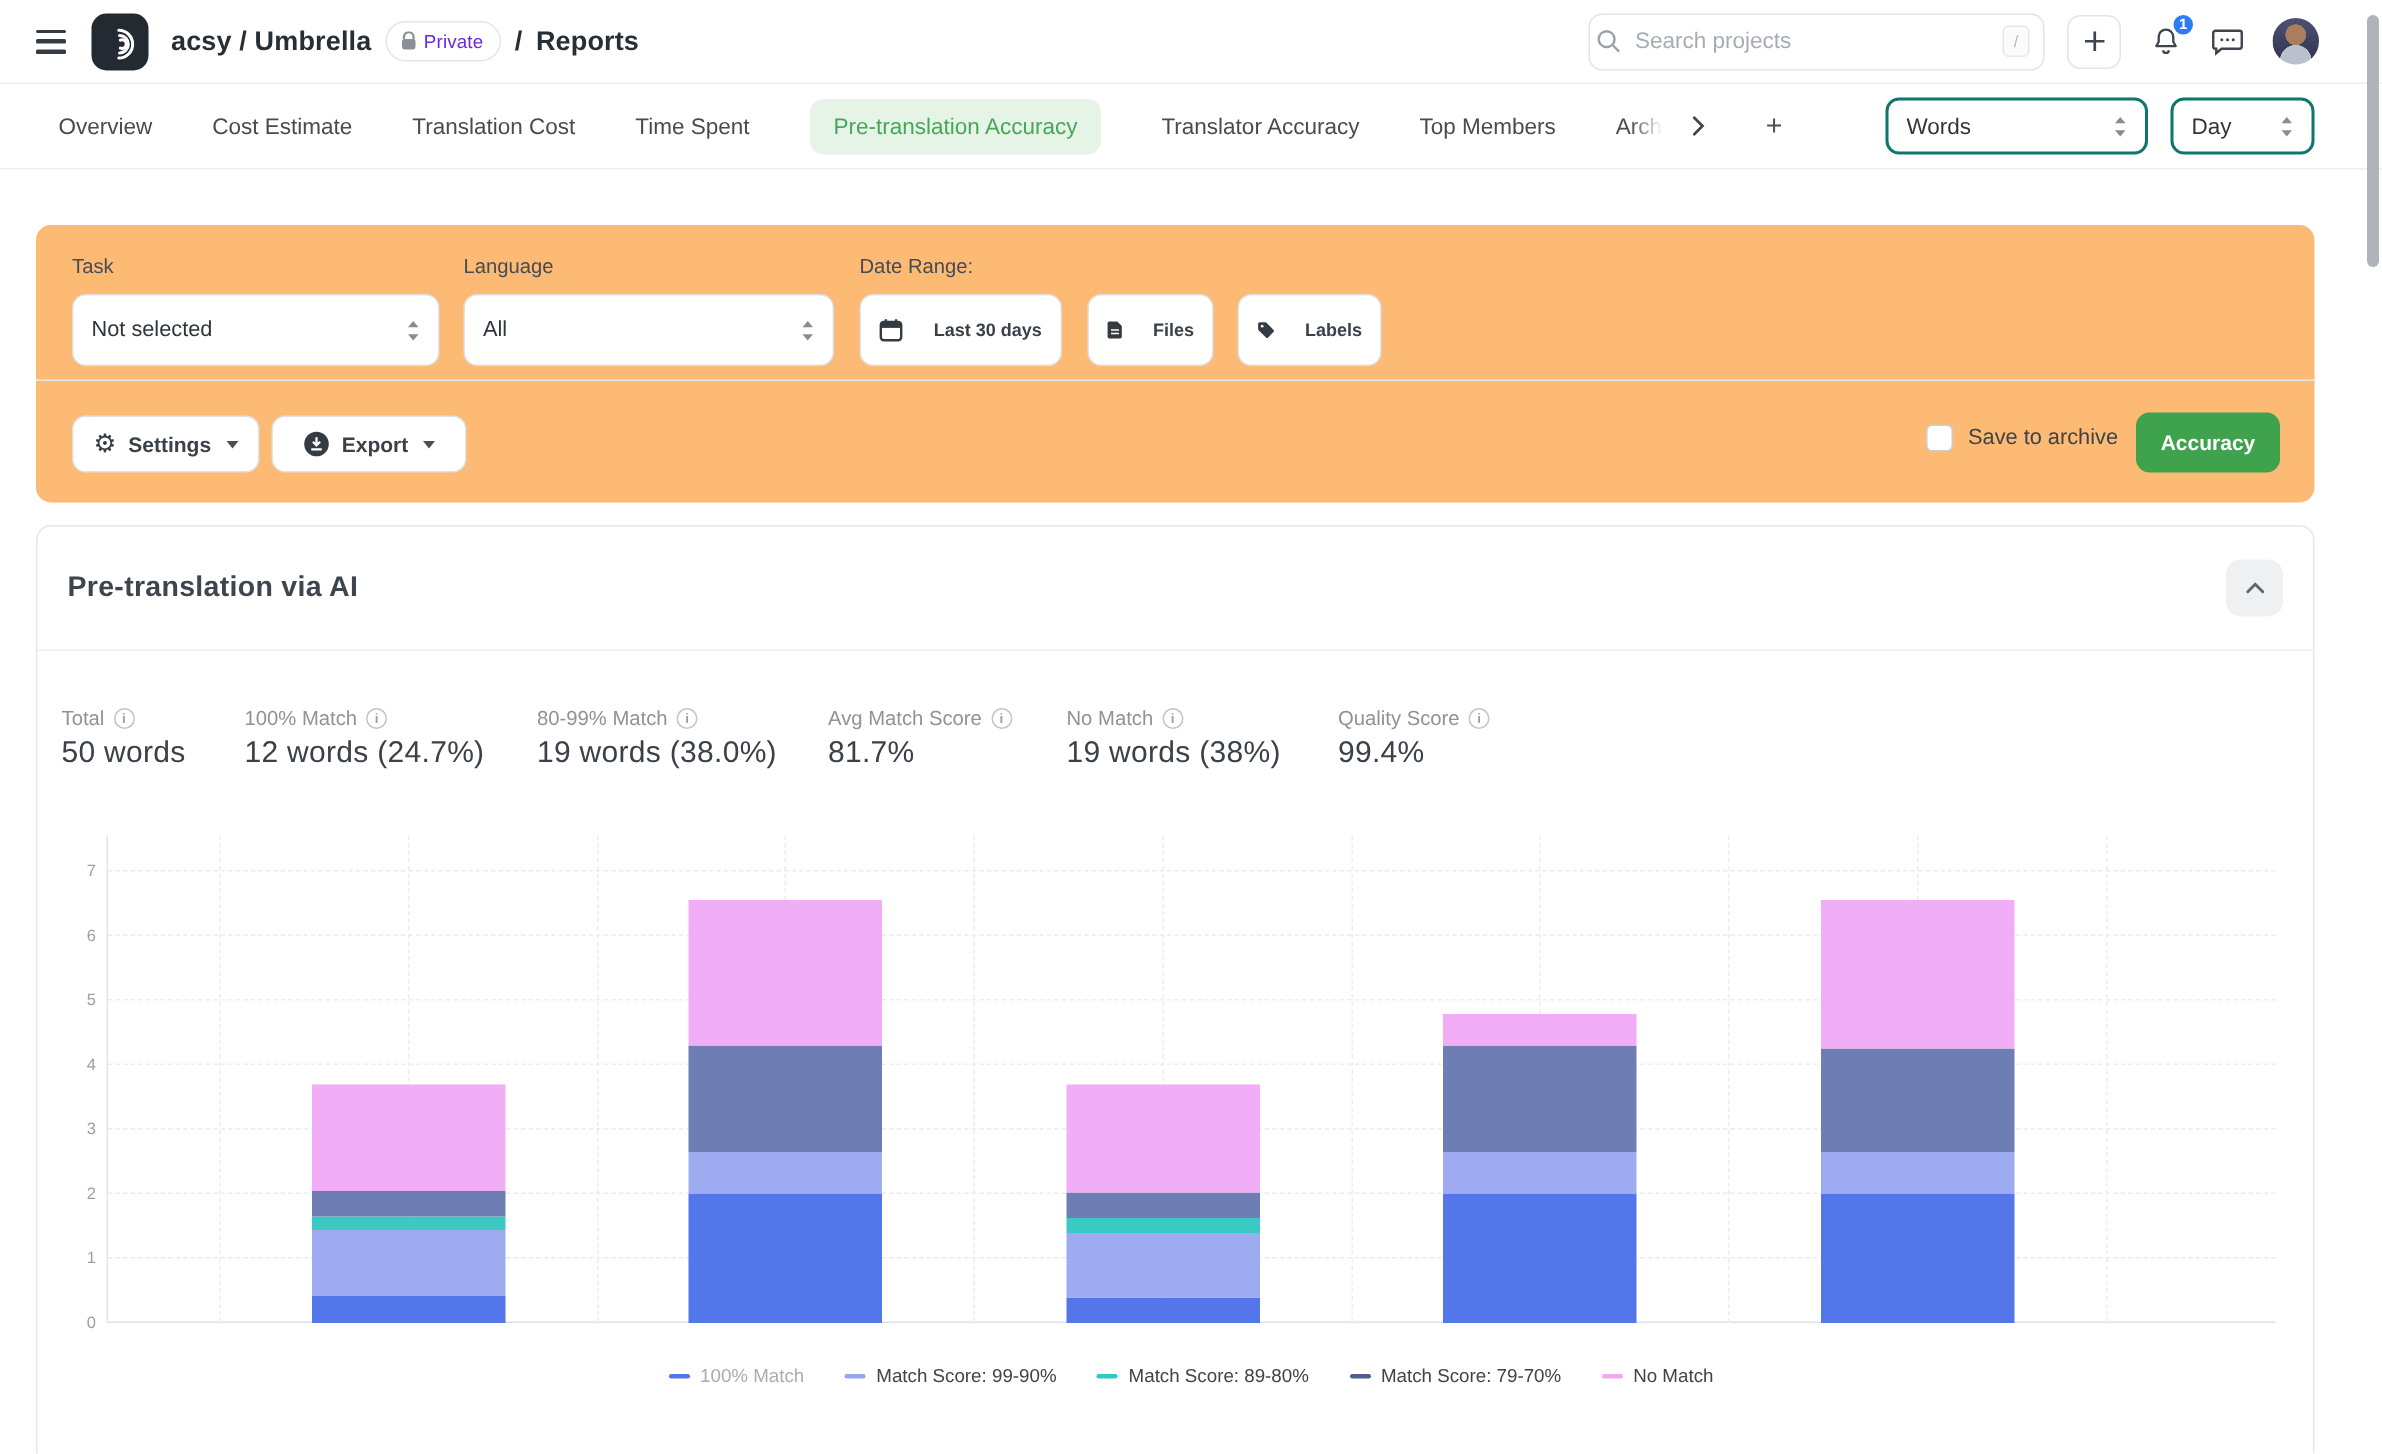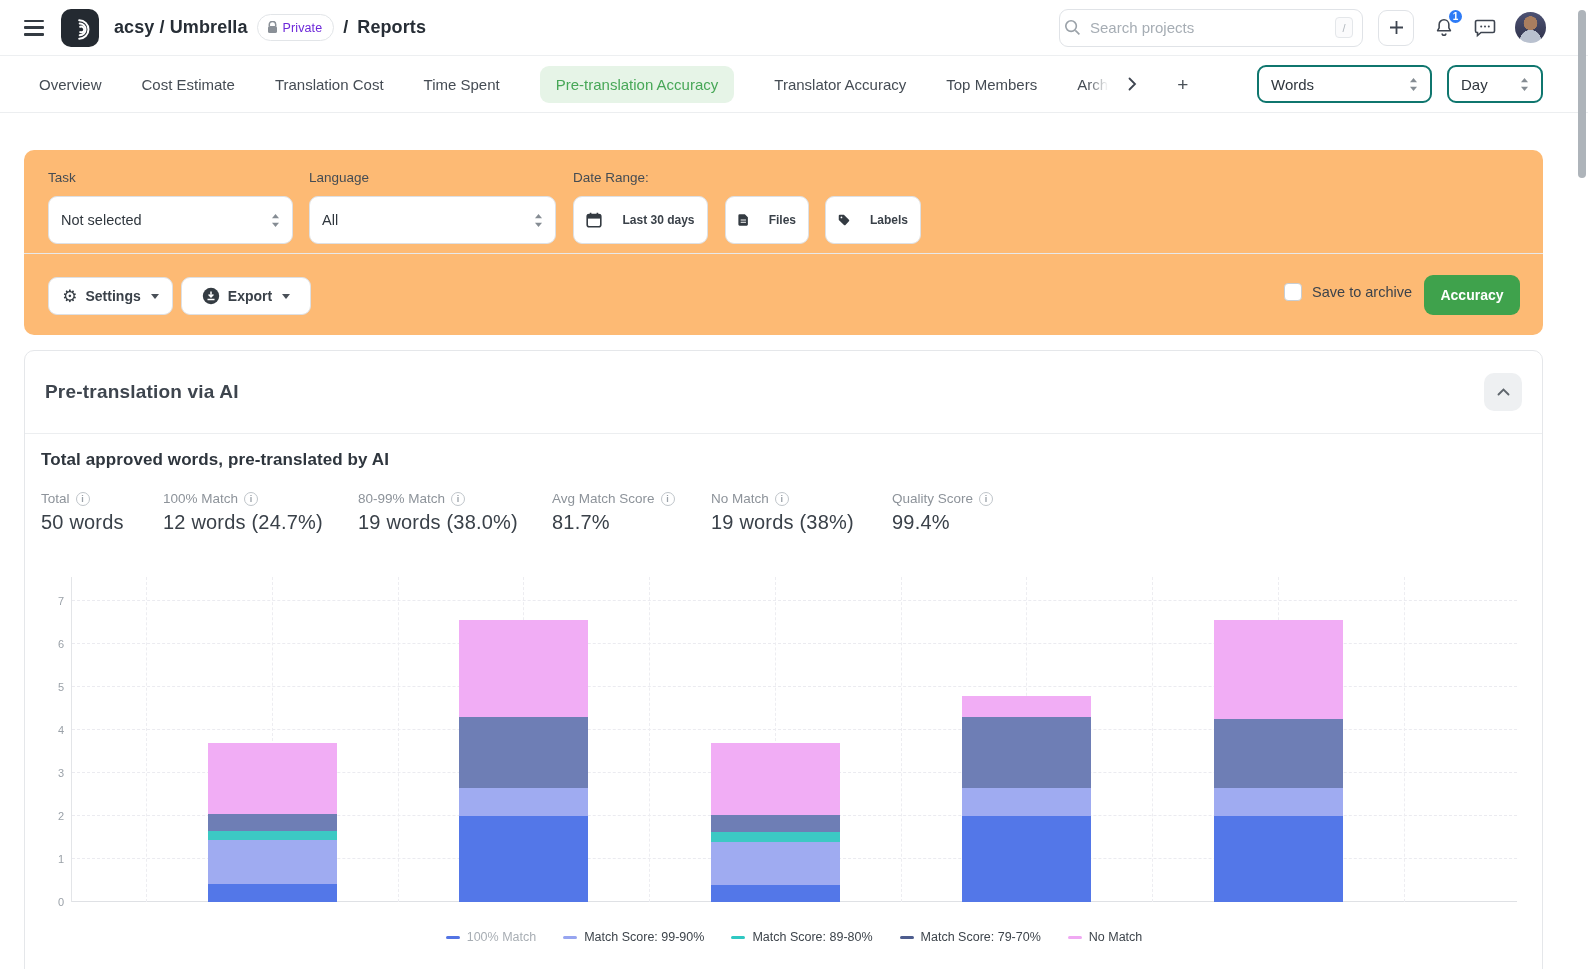--- a/index.html
+++ b/index.html
@@ -282,21 +282,20 @@
   <section class="rcard">
     <div class="rc-head">
       <h2 class="rc-title">Pre-translation via AI</h2>
       <div class="collapse">
         <svg width="13" height="8" viewBox="0 0 13 8" fill="none" stroke="#5f666d" stroke-width="1.9" stroke-linecap="round">
             <path d="M1.5 6.5 6.5 1.5 11.5 6.5"></path>
           </svg>
       </div>
     </div>
     <div class="rc-body">
-      <h3 class="subtitle">Total approved words, pre-translated by AI</h3>
       <div class="stats">
           <div class="stat" style="left: 0px;">
             <div class="stat-label">
               <span>Total</span>
               <div class="info"></div>
             </div>
             <div class="stat-value">50 words</div>
           </div>
           <div class="stat" style="left: 122px;">
             <div class="stat-label">

